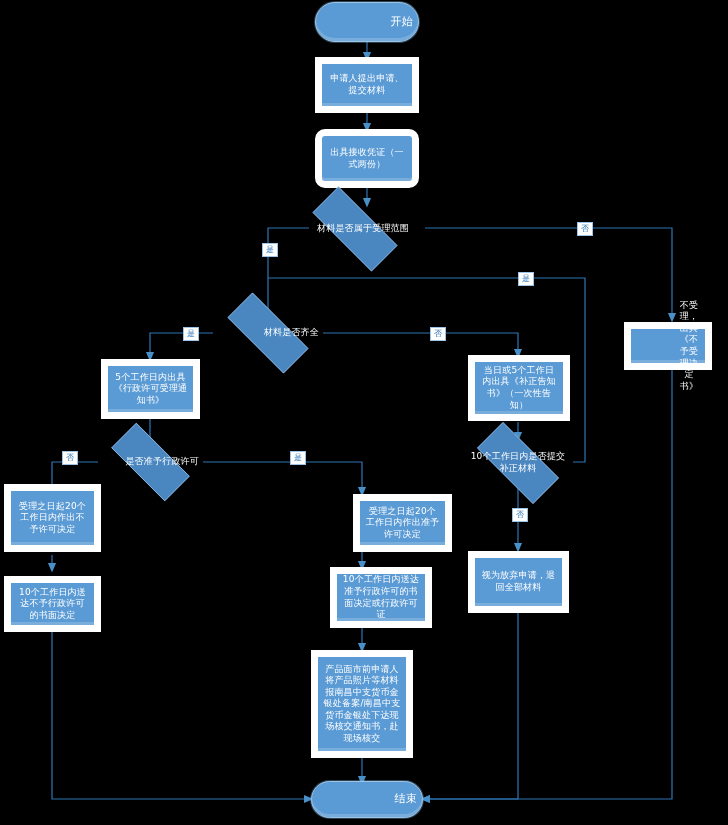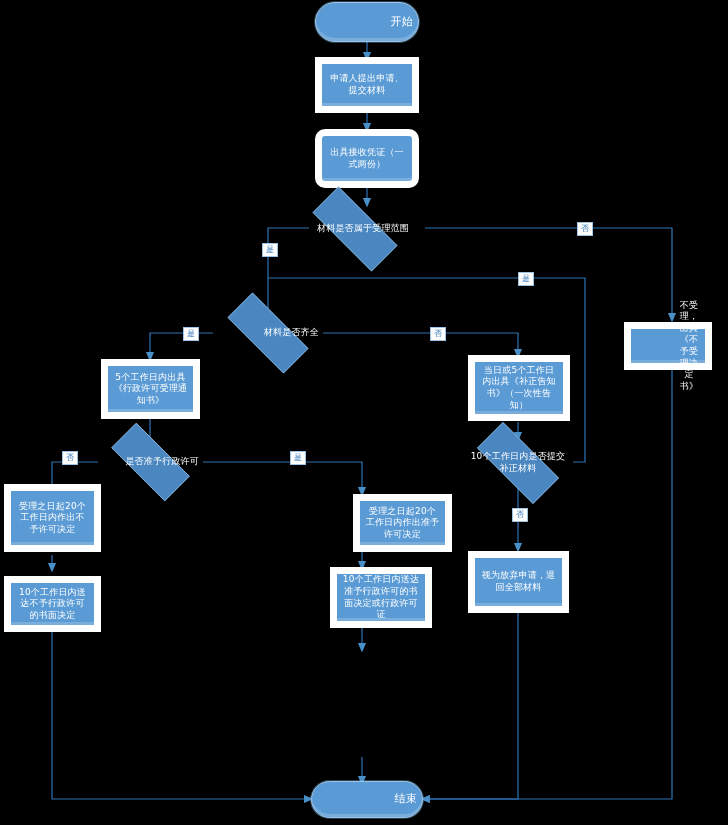--- a/index.html
+++ b/index.html
@@ -150,20 +150,23 @@
   </div>
 
   <div class="node proc" style="left:313px;top:494px;width:99px;height:58px;margin-left:40px;">
     <span class="txt">受理之日起20个工作日内作出准予许可决定</span>
   </div>
 
   <div class="node proc" style="left:311px;top:567px;width:102px;height:61px;margin-left:19px;">
     <span class="txt">10个工作日内送达准予行政许可的书面决定或行政许可证</span>
   </div>
 
+  <div class="node proc" style="left:311px;top:650px;width:102px;height:108px;">
+    <span class="txt">产品面市前申请人将产品照片等材料报南昌中支货币金银处备案/南昌中支货币金银处下达现场核交通知书，赴现场核交</span>
+  </div>
 
   <div class="node term" style="left:311px;top:781px;width:112px;height:37px;">
     <span class="txt">结束</span>
   </div>
 
   <div class="elabel" style="left:577px;top:222px;width:12px;height:12px;">否</div>
 
   <div class="elabel" style="left:262px;top:243px;width:12px;height:12px;">是</div>
 
   <div class="elabel" style="left:183px;top:327px;width:12px;height:12px;">是</div>

